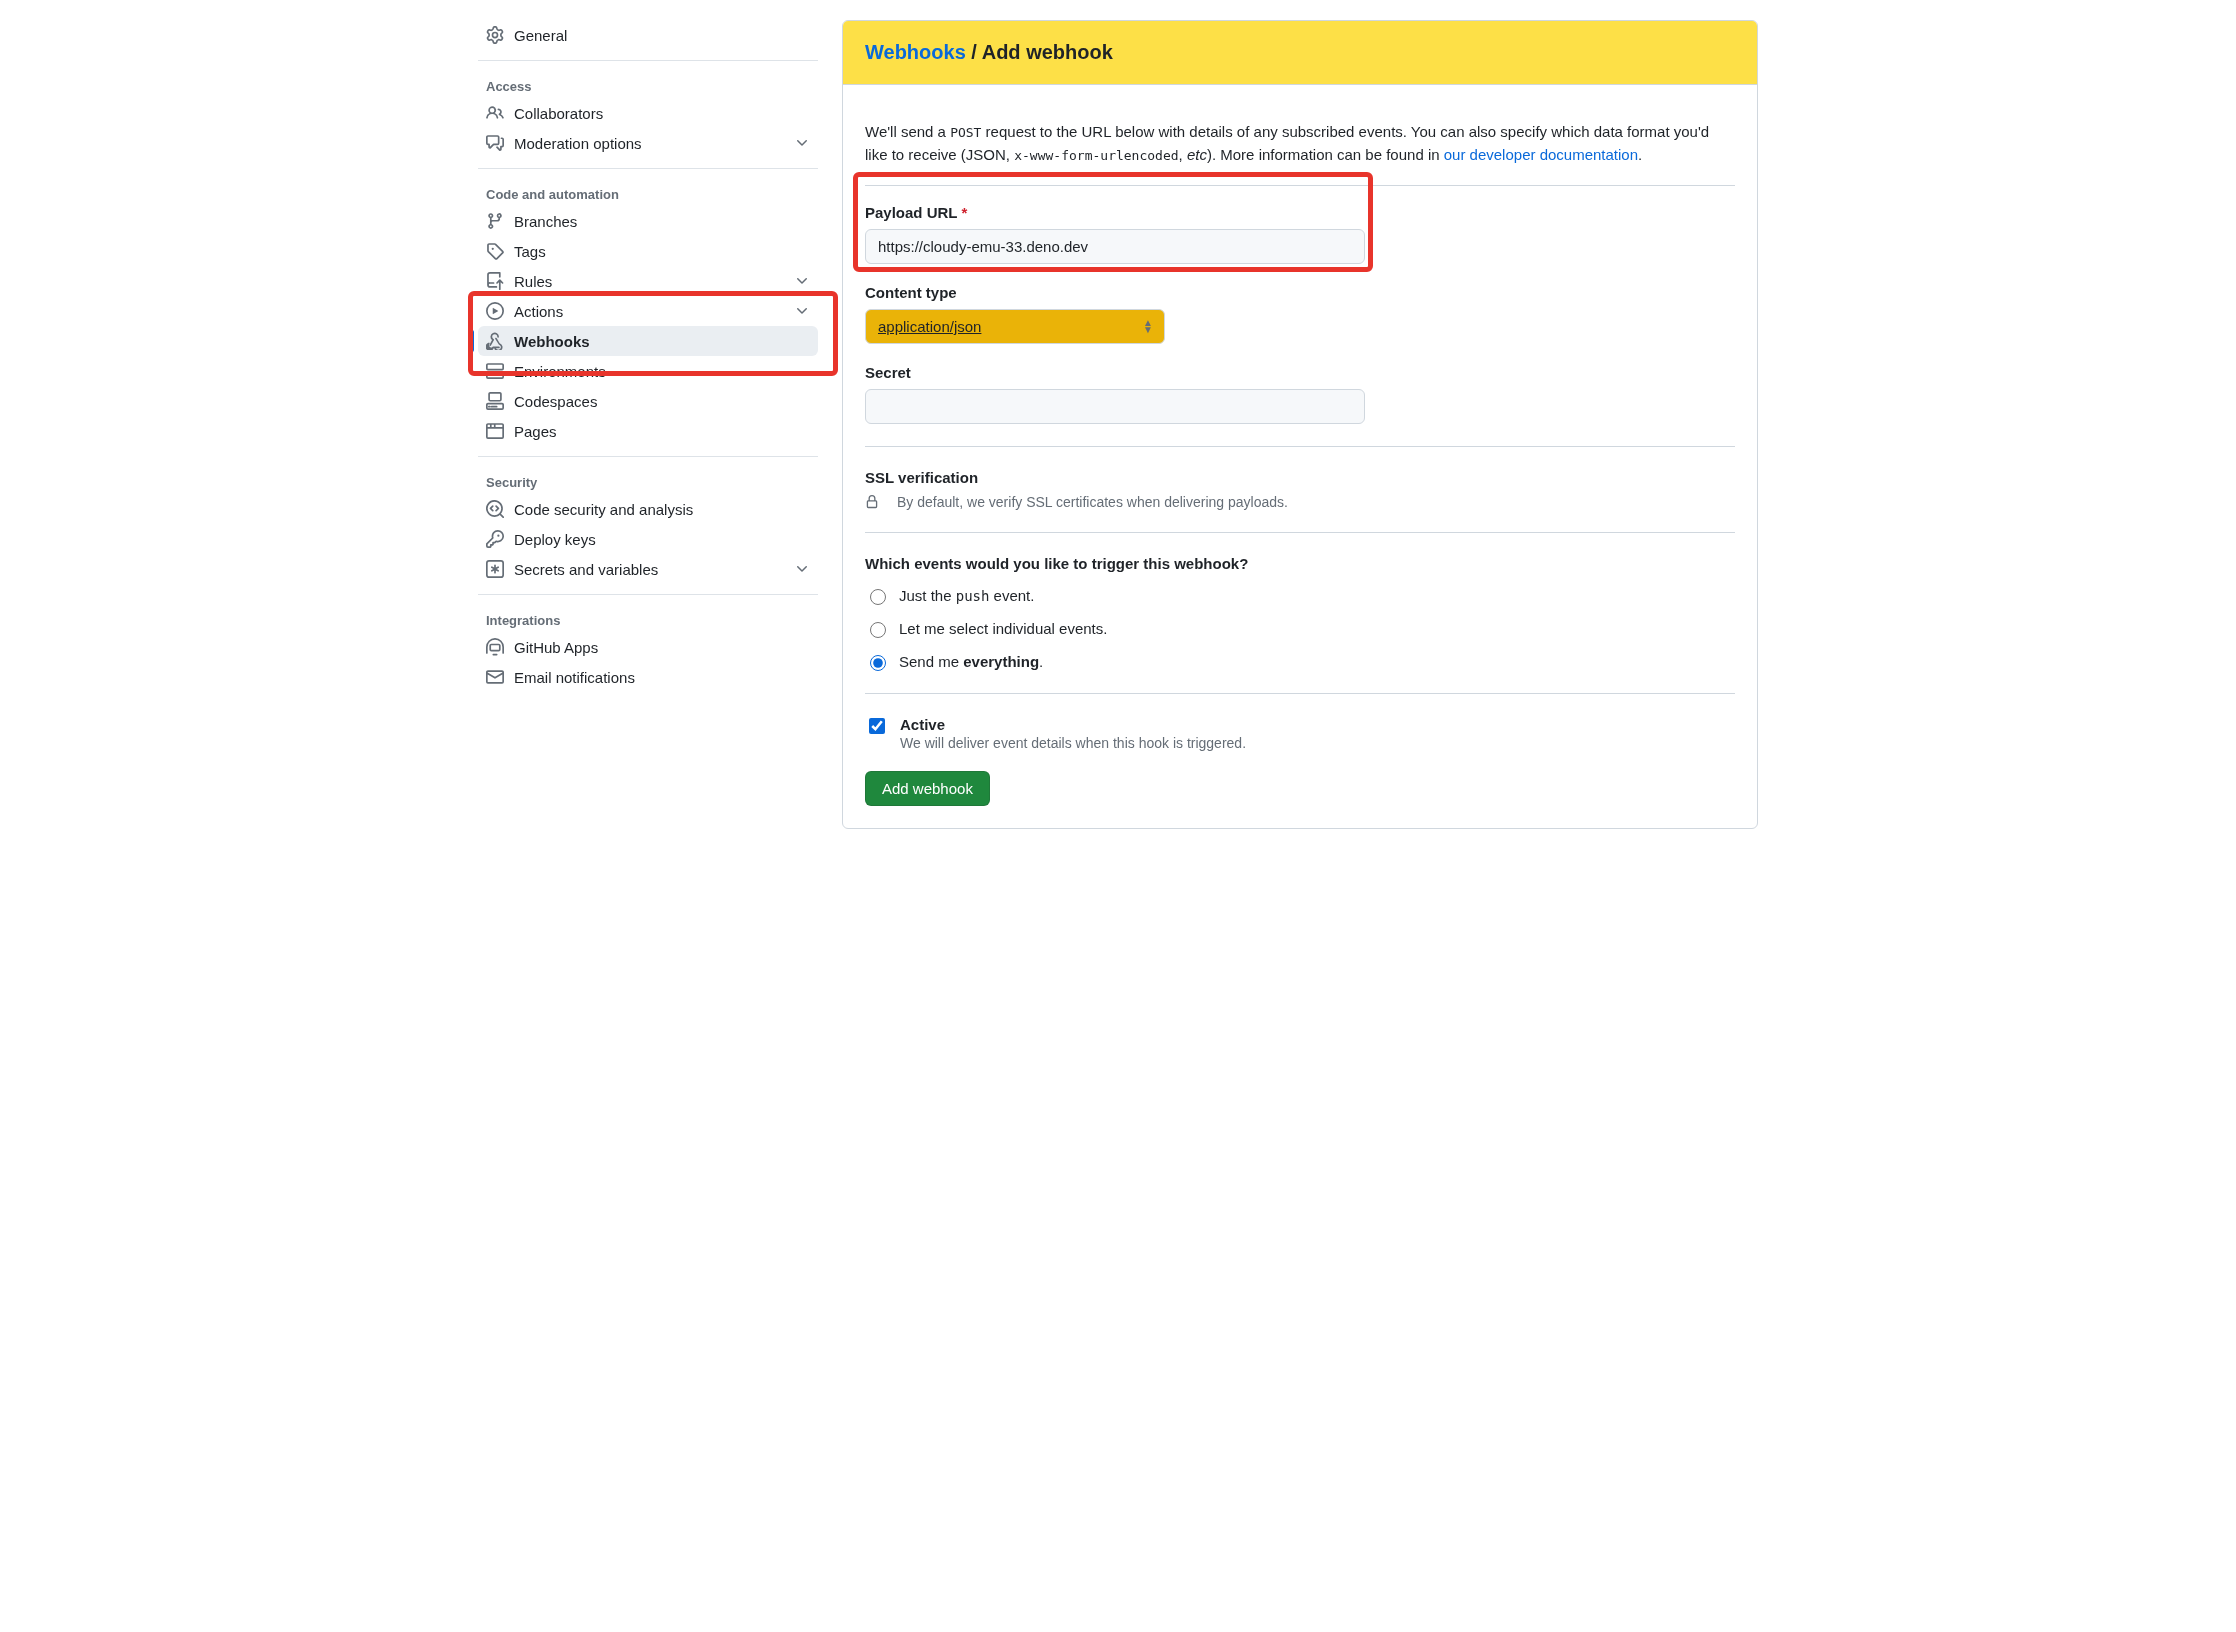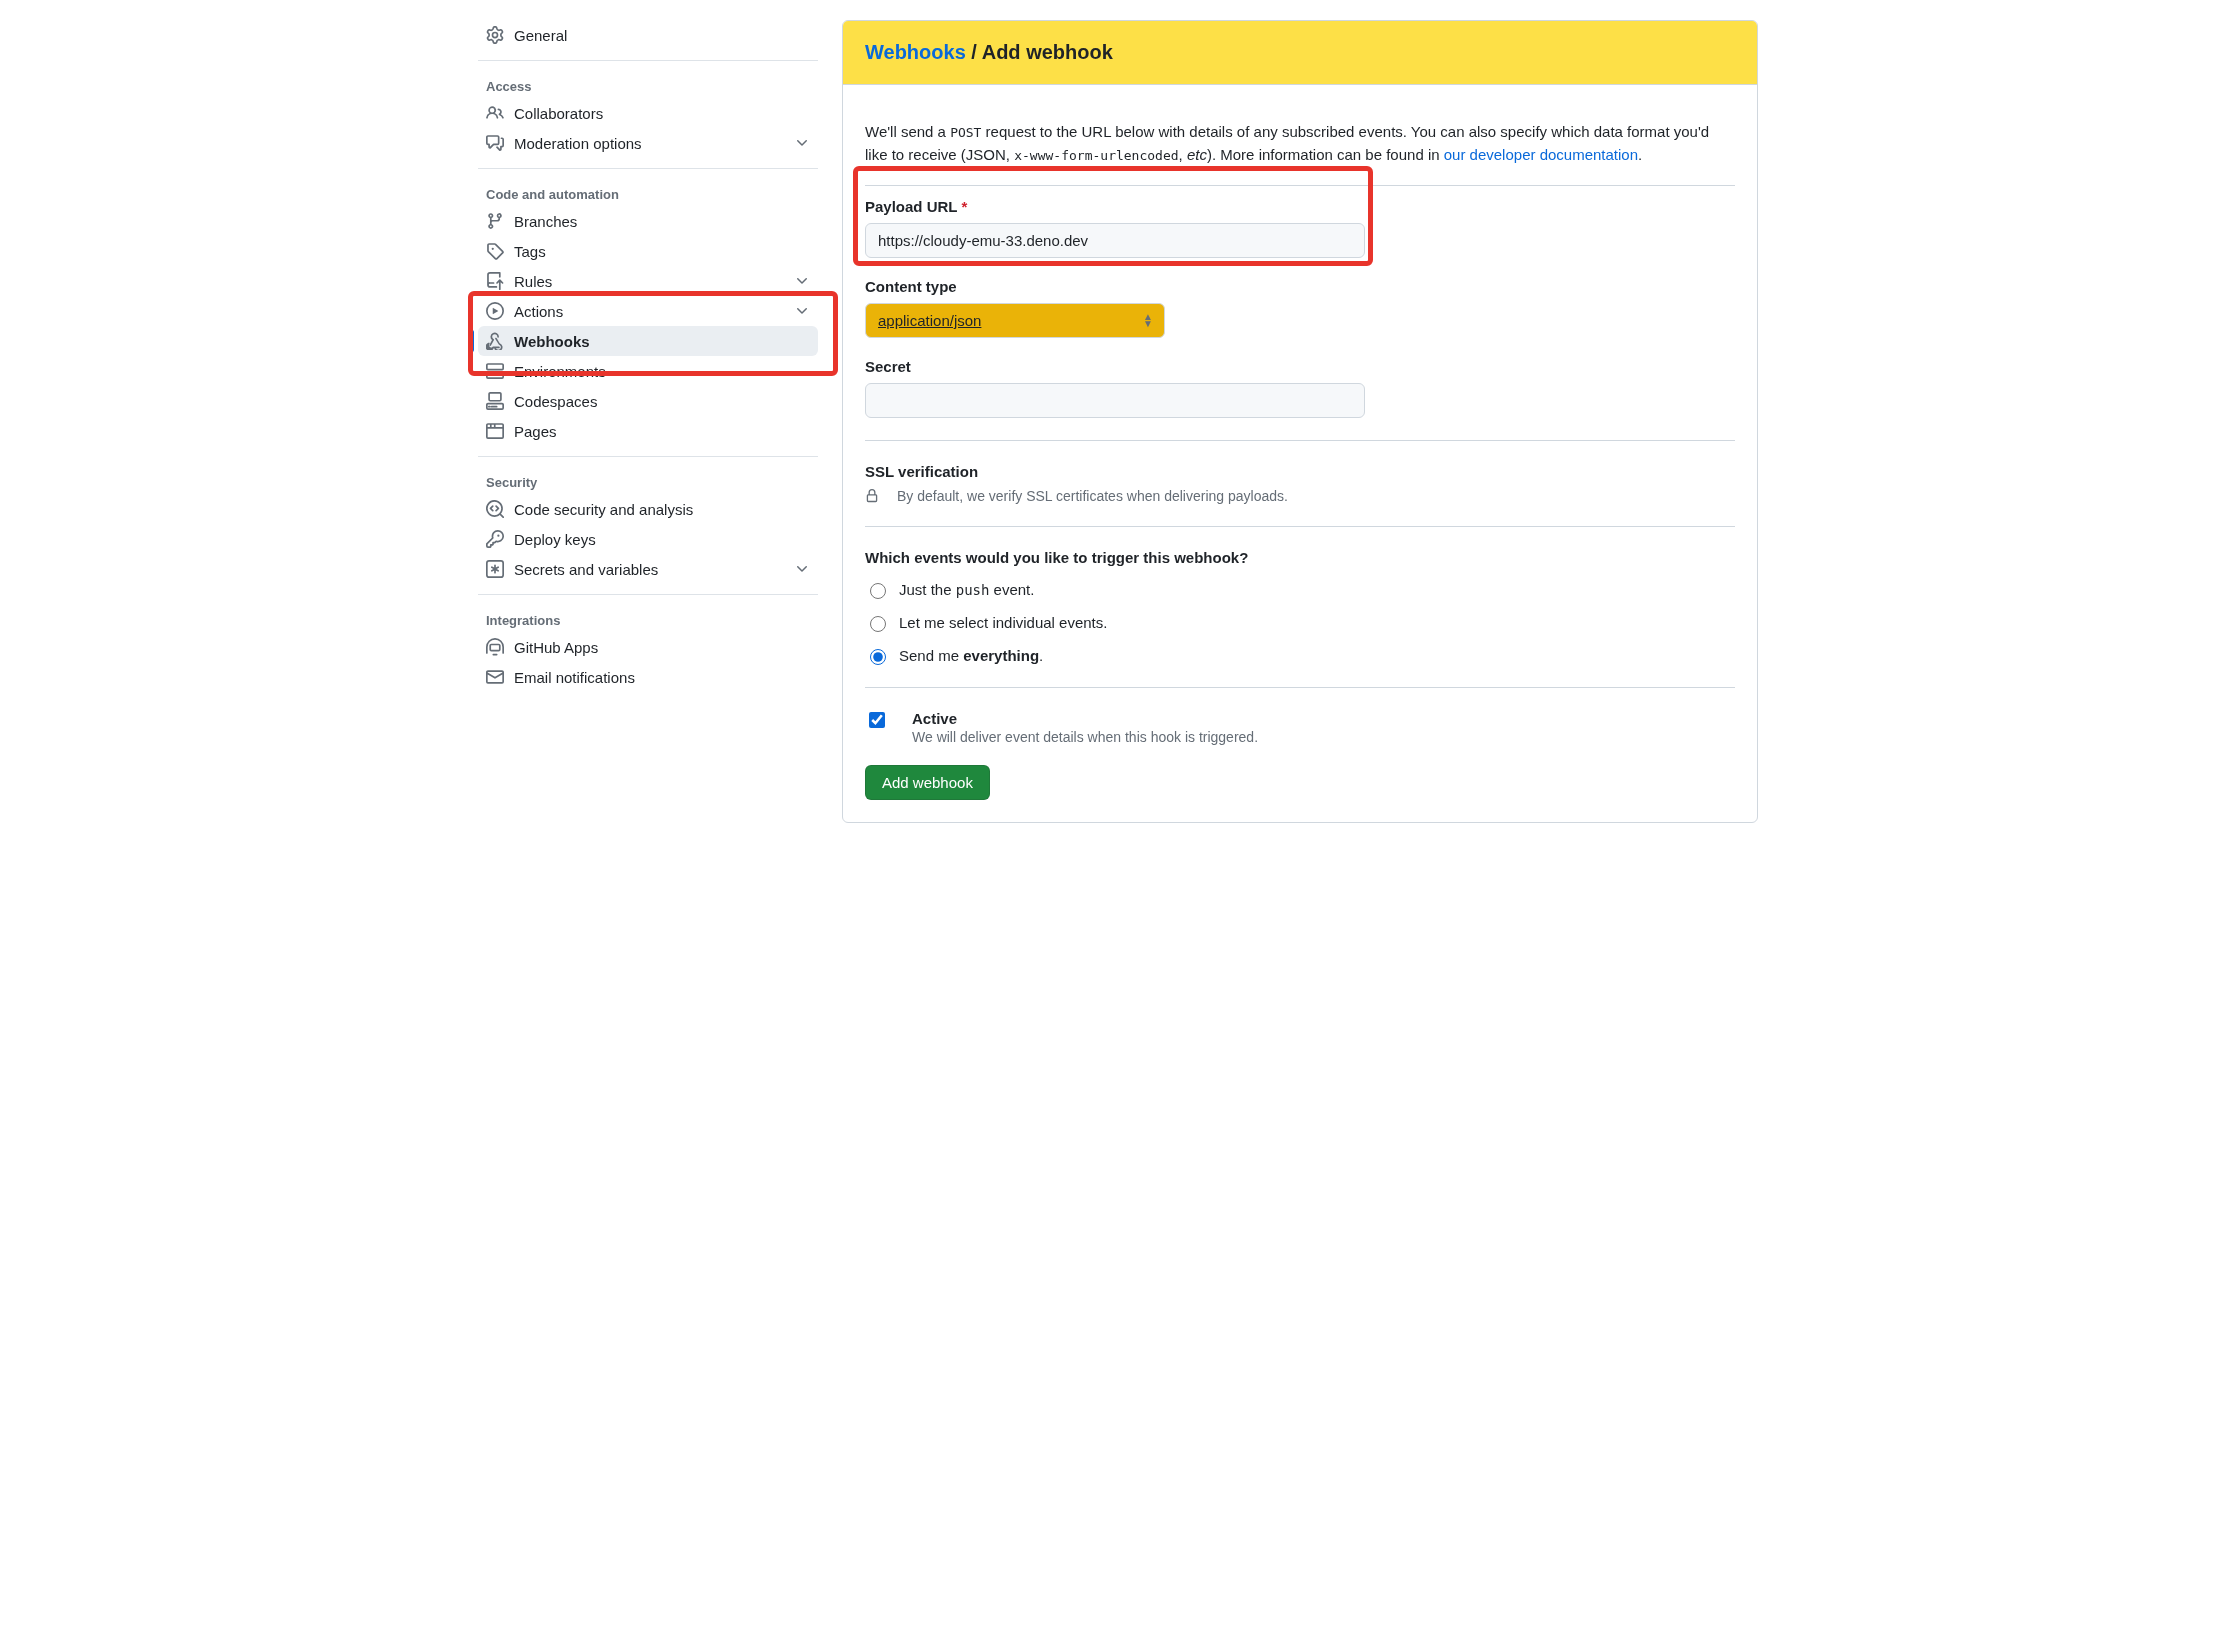--- a/index.html
+++ b/index.html
@@ -98,21 +98,21 @@
     font-weight: 600;
   }
   .main-header a { color: #0969da; text-decoration: none; }
   .main-body { padding: 20px 22px 22px 22px; }
   .intro {
     font-size: 15px;
     color: #1f2328;
     line-height: 1.55;
     padding-bottom: 18px;
     border-bottom: 1px solid #d0d7de;
-    margin-bottom: 12px;
+    margin-bottom: 18px;
   }
   .intro code {
     font-family: ui-monospace, SFMono-Regular, "SF Mono", Menlo, monospace;
     font-size: 13px;
   }
   .intro a { color: #0969da; text-decoration: none; }
   .form-label {
     font-weight: 600;
     font-size: 15px;
     margin-bottom: 8px;
@@ -187,21 +187,21 @@
     gap: 10px;
     font-size: 15px;
     margin-bottom: 14px;
     cursor: pointer;
   }
   .event-option input[type=radio] { width: 16px; height: 16px; accent-color: #0969da; }
   .event-option code {
     font-family: ui-monospace, SFMono-Regular, Menlo, monospace;
     font-size: 14px;
   }
-  .active-row { display: flex; align-items: flex-start; gap: 24px; }
+  .active-row { display: flex; align-items: flex-start; gap: 12px; }
   .active-row input[type=checkbox] { width: 16px; height: 16px; accent-color: #0969da; margin-top: 2px; }
   .active-label { font-weight: 600; font-size: 15px; }
   .active-note { color: #656d76; font-size: 14px; margin-top: 2px; }
   .submit-btn {
     background: #1f883d;
     color: #fff;
     border: 1px solid rgba(31,35,40,0.15);
     border-radius: 6px;
     padding: 8px 16px;
     font-size: 15px;

